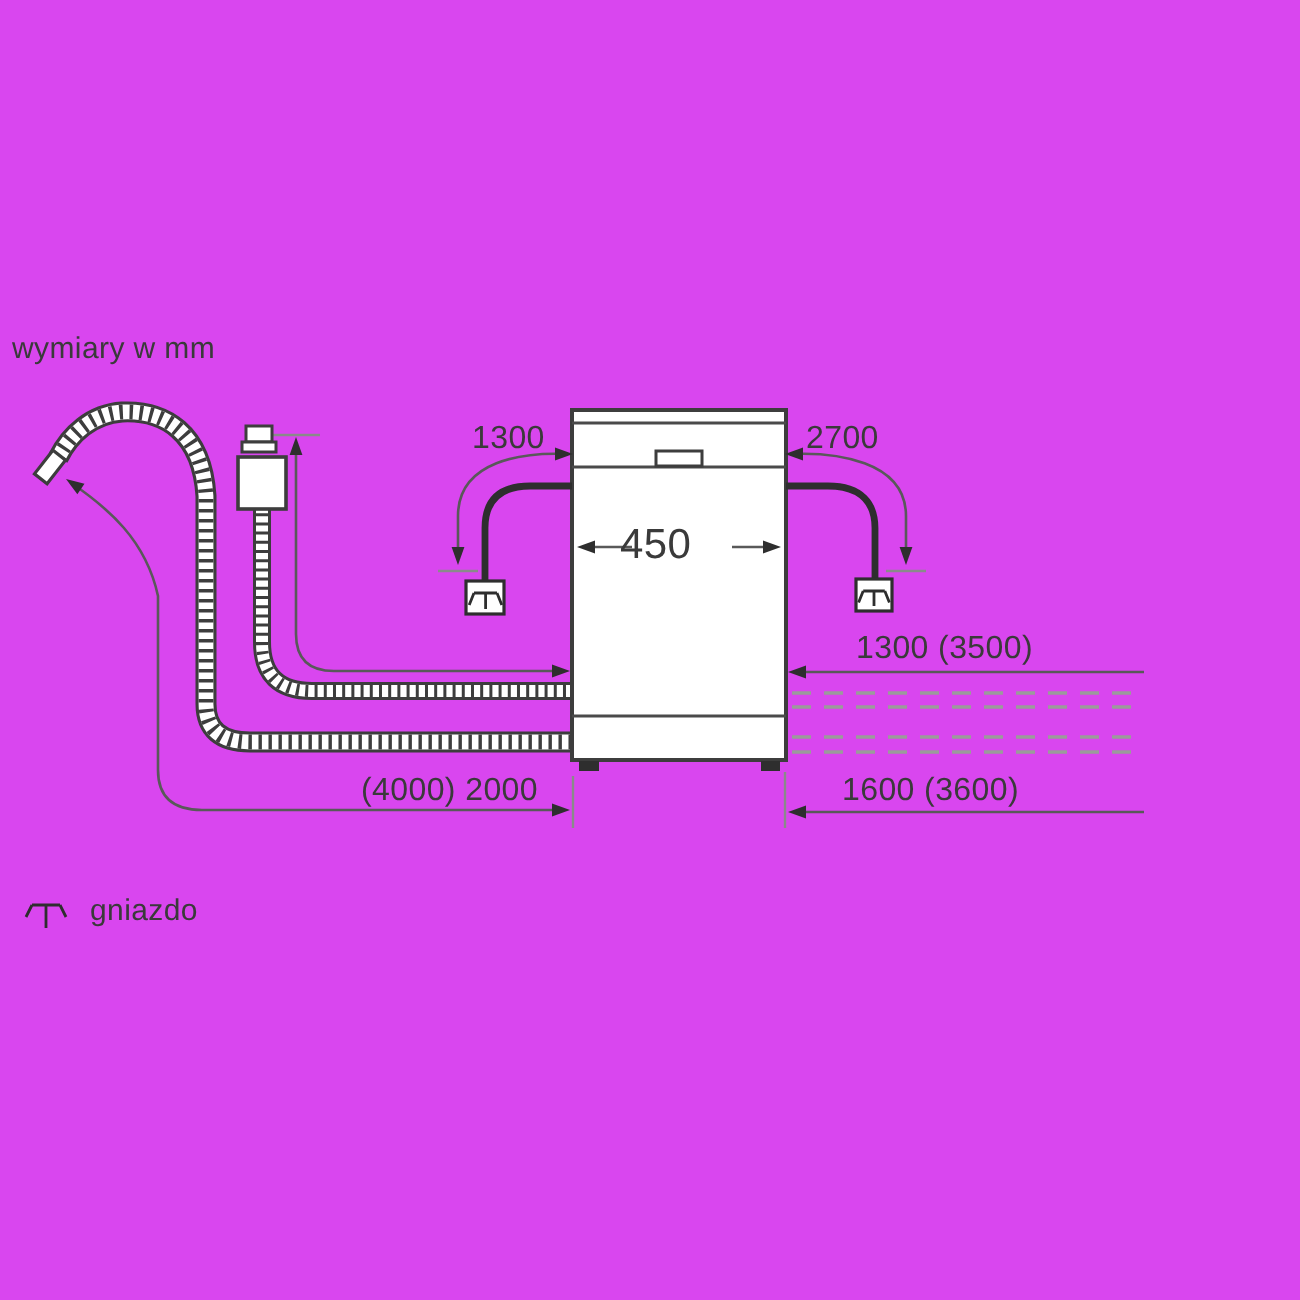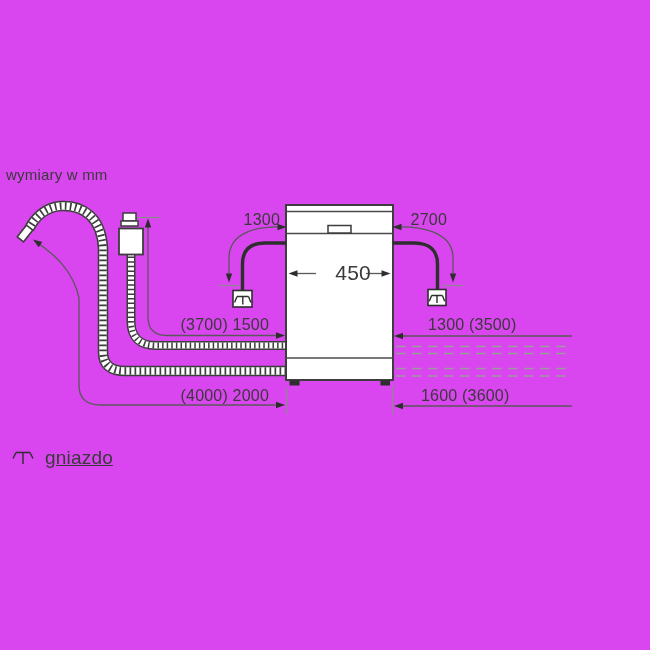--- a/index.html
+++ b/index.html
@@ -3,31 +3,31 @@
 <meta charset="utf-8">
 <style>
   html,body{margin:0;padding:0;background:#fff;}
   #stage{
     position:relative;width:650px;height:650px;background:#d946ef;
     font-family:"Liberation Sans","DejaVu Sans",sans-serif;
     color:#3a3a3a;overflow:hidden;
   }
   #artwork{position:absolute;left:0;top:0;}
   .lbl{position:absolute;white-space:nowrap;font-size:16px;color:#3a3a3a;letter-spacing:.2px;}
-  .lbl.center{text-align:right;}
+  .lbl.center{text-align:left;}
   .lbl.right{text-align:right;}
   #title-text{left:6px;top:166px;font-size:15px;}
   #dim-cord-left{left:236px;top:211px;width:44px;}
   #dim-cord-right{left:403px;top:211px;width:44px;}
   #dim-width{left:310px;top:261px;width:61px;font-size:21px;}
   #dim-supply-left{left:129px;top:316px;width:140px;}
   #dim-supply-right{left:428px;top:316px;}
   #dim-drain-left{left:129px;top:387px;width:140px;}
   #dim-drain-right{left:410px;top:387px;margin-left:11px;}
-  #legend-socket-label{left:45px;top:447px;font-size:19px;text-decoration:underline;}
+  #legend-socket-label{left:45px;top:447px;font-size:15px;}
   #legend-note{left:13px;top:465px;font-size:15.5px;}
   .thin{stroke:#4a4a4a;stroke-width:1.4;fill:none;}
   .dim{stroke:#595959;stroke-width:1.3;fill:none;}
   .tick{stroke:#8a8a8a;stroke-width:1.2;fill:none;}
   .dashedline{stroke:#9b9b9b;stroke-width:1.7;fill:none;stroke-dasharray:9.5 6.5;}
   .cable{stroke:#2e2e2e;stroke-width:3.4;fill:none;}
   .arrow{fill:#2e2e2e;stroke:none;}
   .hose-outer{stroke:#3d3d3d;stroke-width:10.5;fill:none;}
   .hose-inner{stroke:#ffffff;stroke-width:7.4;fill:none;}
   .hose-rungs{stroke:#3d3d3d;stroke-width:7.4;fill:none;stroke-dasharray:1.7 3.3;}
@@ -141,20 +141,19 @@
       <path class="glyph" stroke-width="1.5" d="M 16 452.5 H 30 M 23 452.5 V 464 M 16 452.5 L 13 458.5 M 30 452.5 L 33 458.5"></path>
     </g>
   </svg>
 
   <div class="lbl" id="title-text">wymiary w mm</div>
 
   <div class="lbl center" id="dim-cord-left">1300</div>
   <div class="lbl center" id="dim-cord-right">2700</div>
   <div class="lbl center" id="dim-width">450</div>
 
-  <div class="lbl right" id="dim-supply-left">(3700) 1500</div>
   <div class="lbl" id="dim-supply-right">1300 (3500)</div>
   <div class="lbl right" id="dim-drain-left">(4000) 2000</div>
   <div class="lbl" id="dim-drain-right">1600 (3600)</div>
 
   <div class="lbl" id="legend-socket-label">gniazdo</div>
 
 </div>
 
 </body></html>

